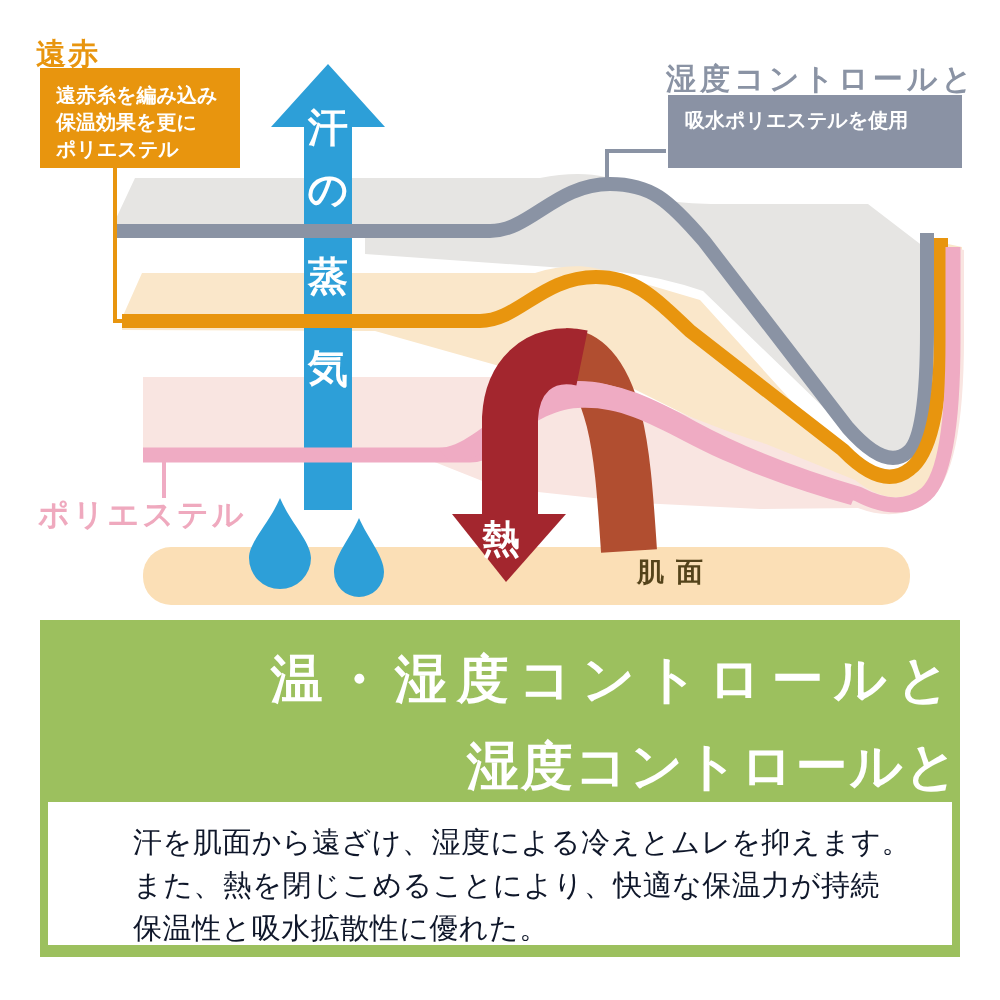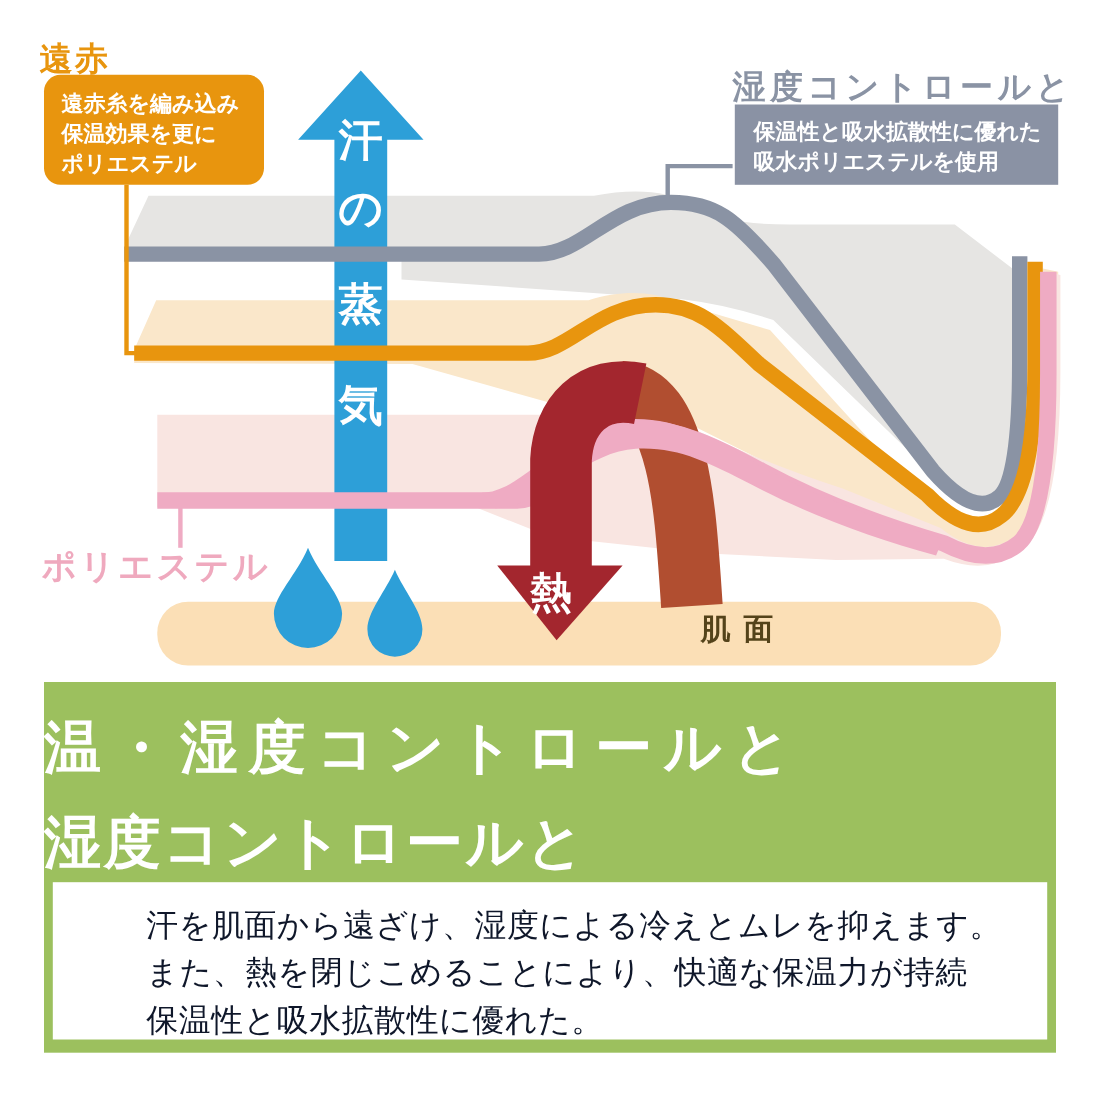--- a/index.html
+++ b/index.html
@@ -2,26 +2,26 @@
 <html><head>
 <meta charset="utf-8">
 <style>
   html,body{margin:0;padding:0;background:#ffffff;width:1000px;height:1000px;overflow:hidden;
     font-family:"Liberation Sans","DejaVu Sans",sans-serif;}
   .stage{position:absolute;left:0;top:0;width:1000px;height:1000px;background:#fff;}
   .diagram-svg{position:absolute;left:0;top:0;}
   .callout{position:absolute;color:#fff;font-weight:bold;}
   .enseki-title{position:absolute;left:36px;top:34px;font-size:30px;font-weight:bold;color:#E8950E;letter-spacing:2px;}
   .enseki-box{left:40px;top:68px;width:200px;height:100px;background:#E8950E;box-sizing:border-box;
-    padding:14px 0 0 16px;font-size:20px;line-height:27px;border-radius:15px;}
+    padding:14px 0 0 16px;font-size:20px;line-height:27px;}
   .kyusui-title{position:absolute;left:666px;top:59px;font-size:30px;font-weight:bold;color:#8A93A4;letter-spacing:4px;}
   .kyusui-box{left:668px;top:95px;width:294px;height:73px;background:#8A92A4;box-sizing:border-box;
     padding:11px 0 0 17px;font-size:20px;line-height:28px;}
   .green-panel{position:absolute;left:40px;top:620px;width:920px;height:337px;background:#9CC05E;}
-  .panel-title{color:#ffffff;font-weight:bold;font-size:52px;text-align:left;white-space:nowrap;}
+  .panel-title{color:#ffffff;font-weight:bold;font-size:52px;text-align:right;white-space:nowrap;}
   .panel-title.l1{margin-top:25px;letter-spacing:10px;}
   .panel-title.l2{margin-top:17px;letter-spacing:2px;}
   .panel-body-box{position:absolute;left:8px;top:182px;width:904px;height:143px;background:#ffffff;box-sizing:border-box;
     padding:19px 0 0 85px;}
   .panel-body-box div{font-size:29px;line-height:43px;color:#0f172a;letter-spacing:0.5px;white-space:nowrap;}
 </style>
 </head>
 <body>
 
 <div class="stage">
@@ -68,21 +68,20 @@
 
   <div class="enseki-title">遠赤</div>
   <div class="callout enseki-box">
     <div>遠赤糸を編み込み</div>
     <div>保温効果を更に</div>
     <div>ポリエステル</div>
   </div>
 
   <div class="kyusui-title">湿度コントロールと</div>
   <div class="callout kyusui-box">
-    <div>保温性と吸水拡散性に優れた</div>
     <div>吸水ポリエステルを使用</div>
   </div>
 
   <div class="green-panel">
     <div class="panel-title l1">温・湿度コントロールと</div>
     <div class="panel-title l2">湿度コントロールと</div>
     <div class="panel-body-box">
       <div>汗を肌面から遠ざけ、湿度による冷えとムレを抑えます。</div>
       <div>また、熱を閉じこめることにより、快適な保温力が持続</div>
       <div>保温性と吸水拡散性に優れた。</div>

